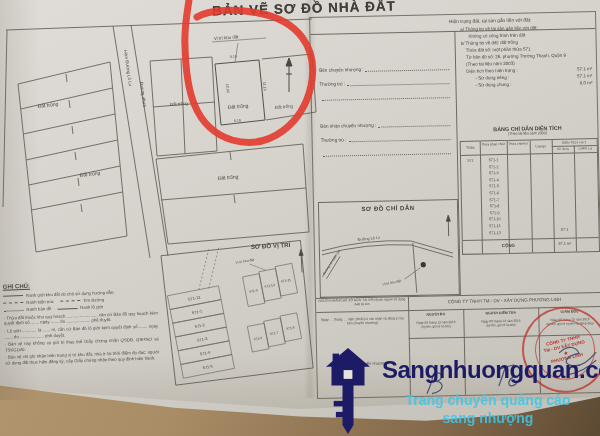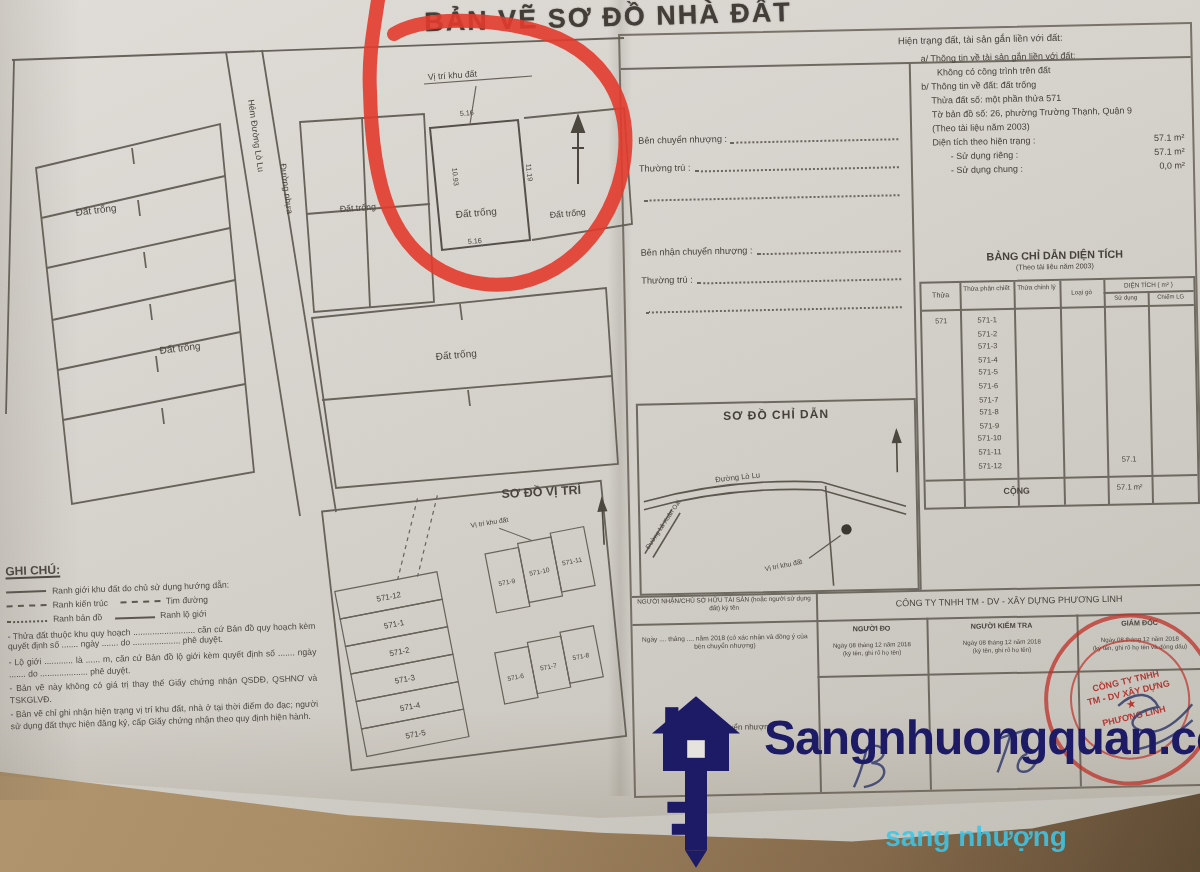--- a/index.html
+++ b/index.html
@@ -380,16 +380,17 @@
         <polygon points="20,0 40,17 0,17"></polygon>
         <rect x="5" y="15" width="30" height="19"></rect>
         <rect x="15" y="32" width="10" height="38"></rect>
         <rect x="7" y="48" width="9" height="5"></rect>
         <rect x="9" y="58" width="7" height="5"></rect>
         <polygon points="15,70 25,70 20,78"></polygon>
       </g>
       <rect x="16" y="20" width="8" height="8" fill="#e6e3de"></rect>
     </svg>
     <div class="wm-brand">Sangnhuongquan.com</div>
+    <div class="wm-tag" style="top:46px;">Trang chuyên quảng cáo</div>
     <div class="wm-tag" style="top:64px;">sang nhượng</div>
   </div>
 
 </div>
 
 </body></html>

